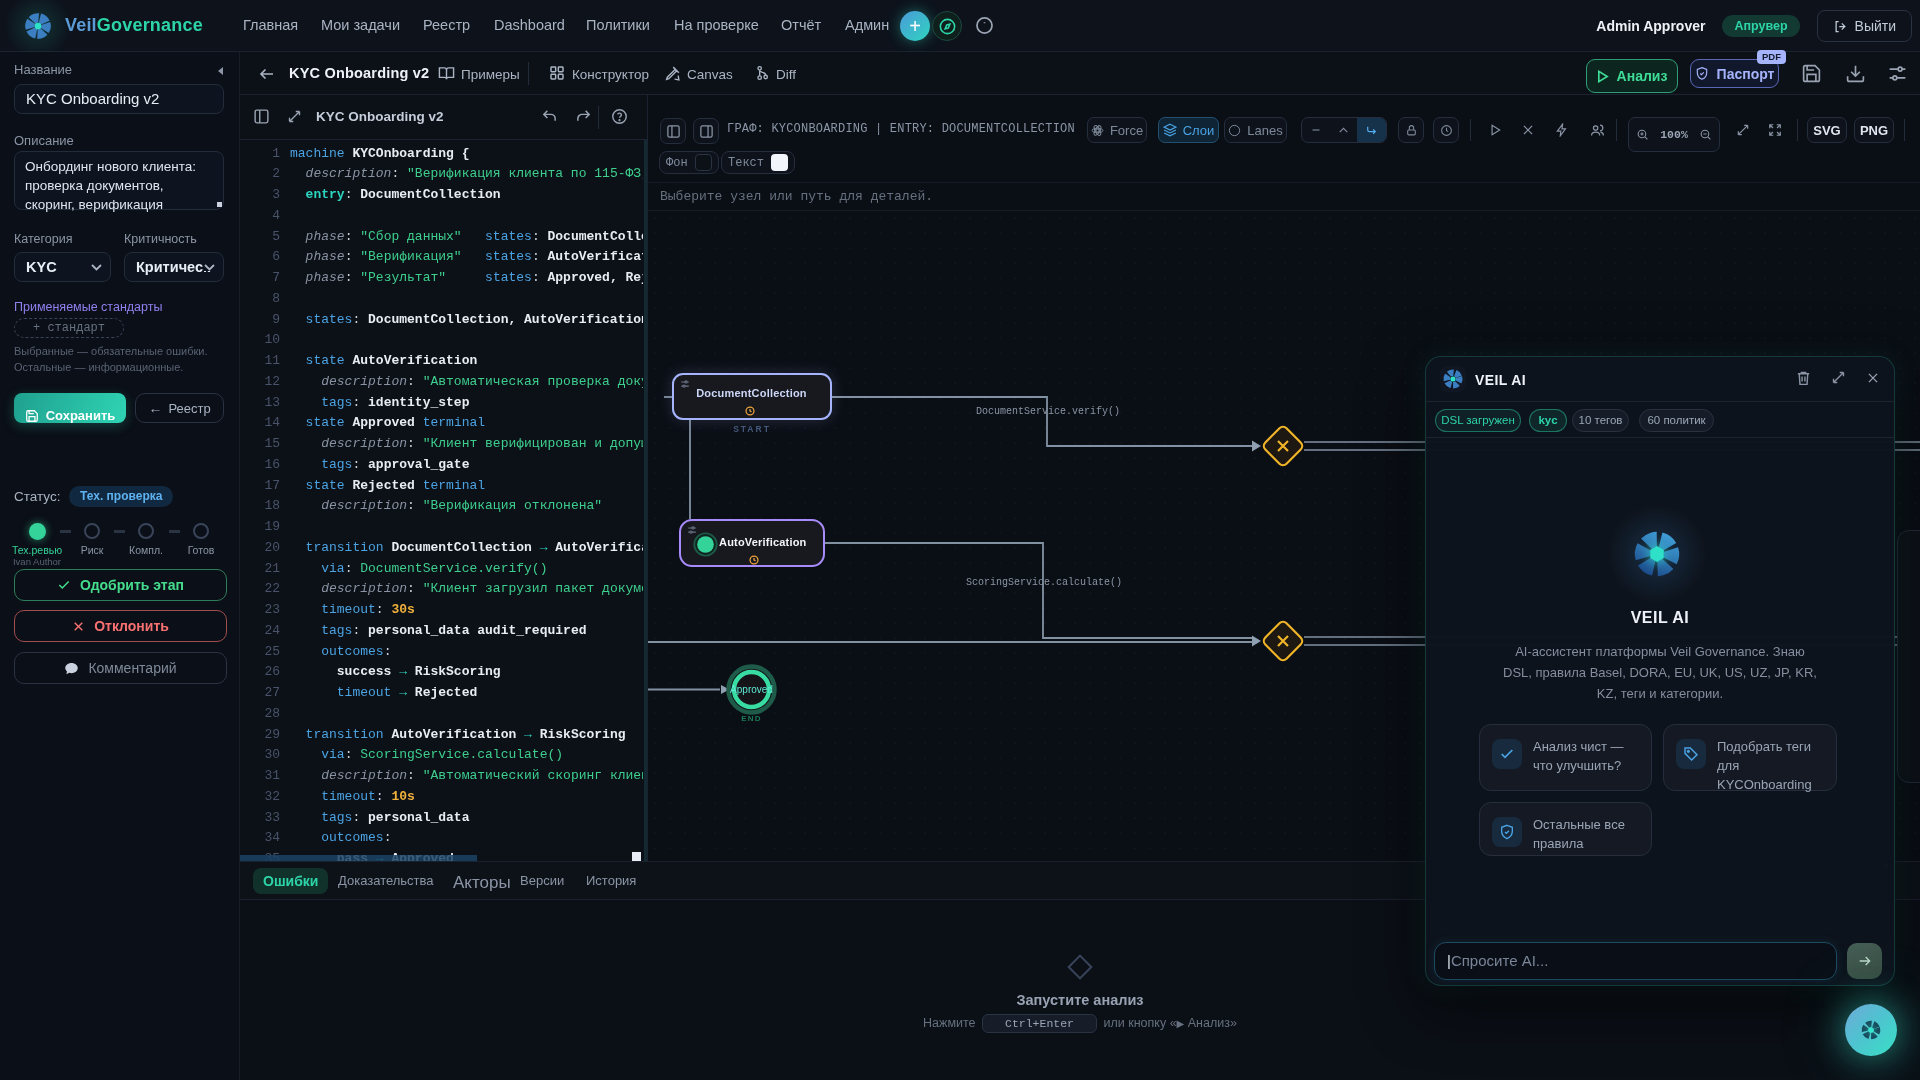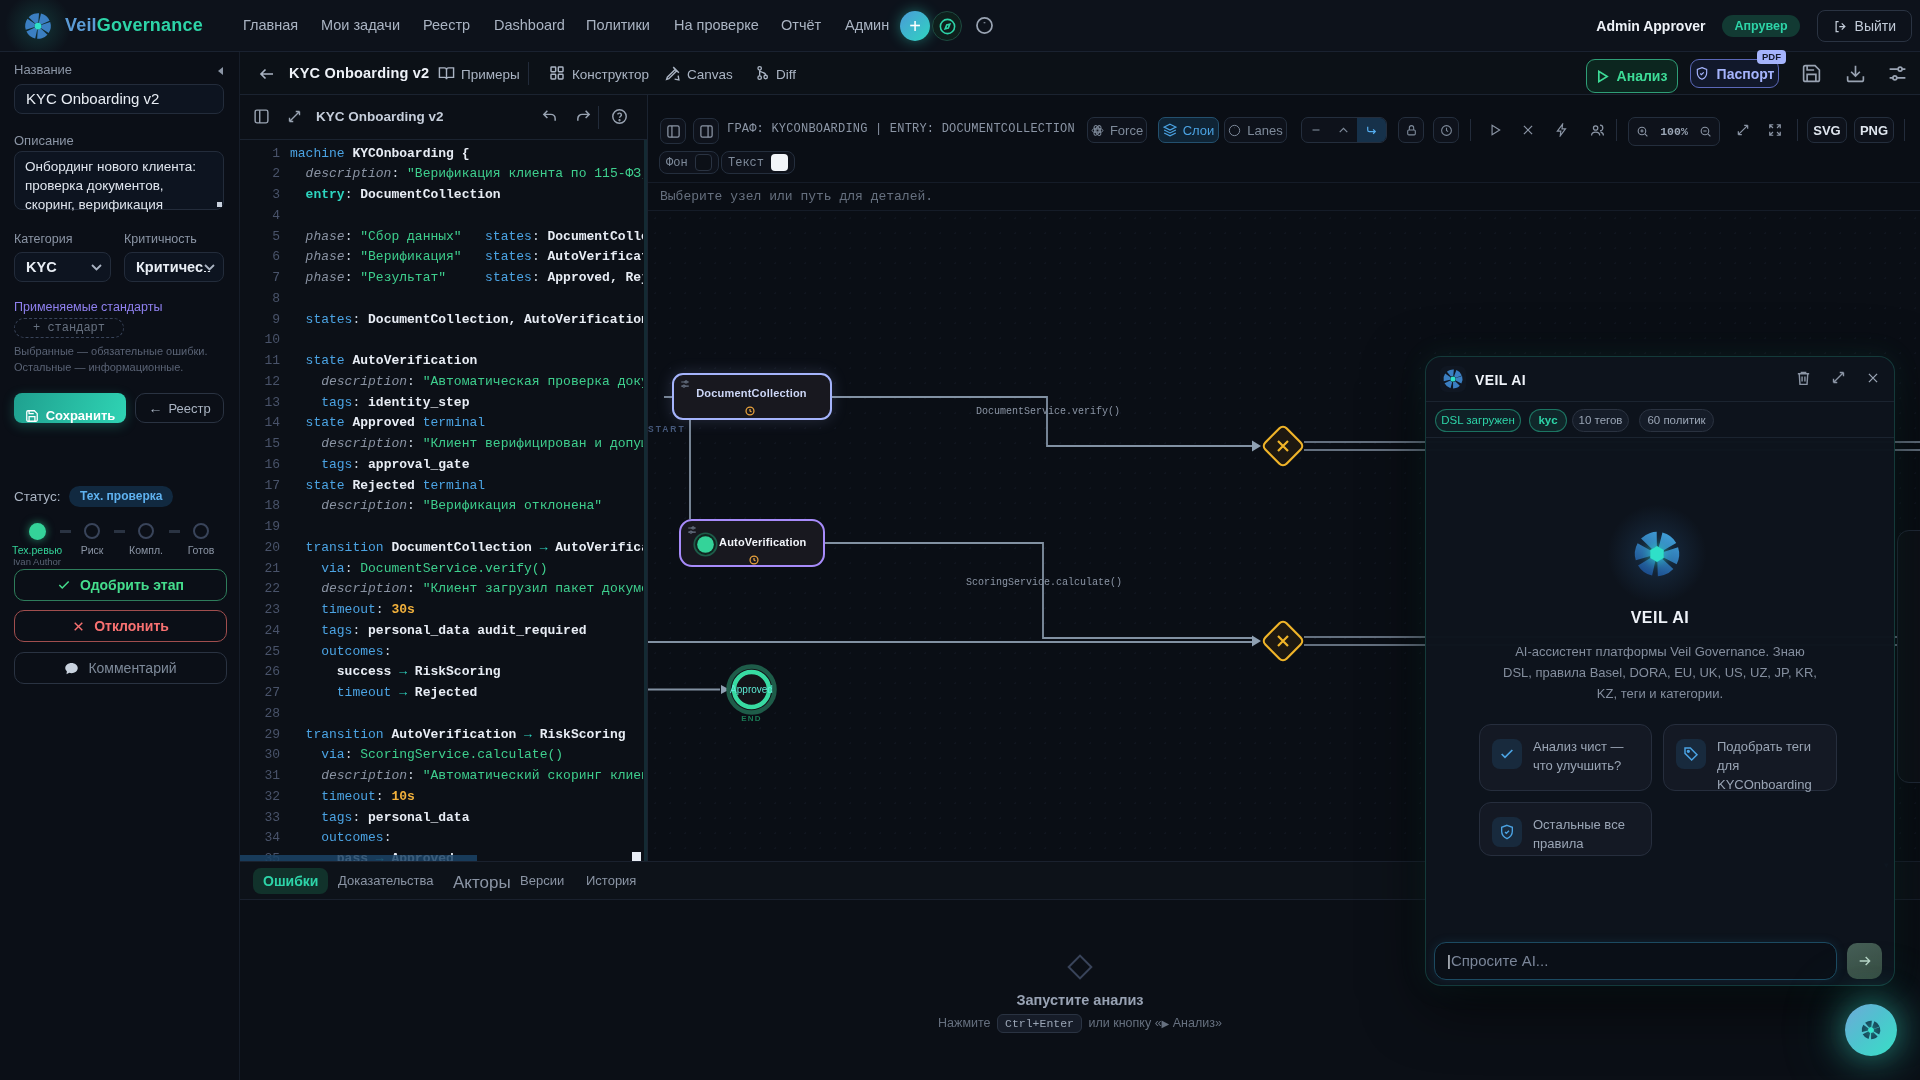--- a/index.html
+++ b/index.html
@@ -340,21 +340,21 @@
           <path d="M13 2L4 14h6l-1 8 9-12h-6z"></path>
         </svg>
       </div>
   <div class="cbtn abs" style="left:936px;top:8px;width:26px;border:none;background:none">
         <svg width="15" height="15" viewBox="0 0 24 24" fill="none" stroke="#8b95a5" stroke-width="2">
           <circle cx="9" cy="8" r="3.5"></circle>
           <path d="M2.5 20c0-3.5 3-5.5 6.5-5.5s6.5 2 6.5 5.5M16 3.5a3.5 3.5 0 010 9M21.5 20c0-3-1.8-4.8-4.5-5.4"></path>
         </svg>
       </div>
   <div class="abs" style="left:968px;top:10px;width:1px;height:22px;background:#232c3b"></div>
-  <div class="abs" style="left:980px;top:8px;width:92px;height:29px;border:1px solid #242e3d;border-radius:7px;background:rgba(16,21,31,.6);display:flex;align-items:center;justify-content:space-between;padding:0 7px">
+  <div class="abs" style="left:980px;top:8px;width:92px;height:35px;border:1px solid #242e3d;border-radius:7px;background:rgba(16,21,31,.6);display:flex;align-items:center;justify-content:space-between;padding:0 7px">
     <svg width="13" height="13" viewBox="0 0 24 24" fill="none" stroke="#8b95a5" stroke-width="2">
           <circle cx="11" cy="11" r="7"></circle>
           <path d="M16.5 16.5L21 21M11 8v6M8 11h6"></path>
         </svg>
     <span class="mono" style="color:#9aa5b5;font-size:11.5px;font-weight:bold">100%</span>
     <svg width="13" height="13" viewBox="0 0 24 24" fill="none" stroke="#8b95a5" stroke-width="2">
           <circle cx="11" cy="11" r="7"></circle>
           <path d="M16.5 16.5L21 21M8 11h6"></path>
         </svg>
   </div>
@@ -422,21 +422,21 @@
           <path d="M3 7h9M17 7h4M3 17h4M12 17h9"></path>
           <circle cx="14.5" cy="7" r="2.6"></circle>
           <circle cx="9.5" cy="17" r="2.6"></circle>
         </svg>
     <div class="abs" style="left:0;top:12px;width:155px;text-align:center;color:#ccd6f6;font-size:11px;font-weight:bold;letter-spacing:.2px">DocumentCollection</div>
     <svg class="abs" style="left:71px;top:31px" width="10" height="10" viewBox="0 0 24 24" fill="none" stroke="#e8a23d" stroke-width="3">
           <circle cx="12" cy="12" r="9.5"></circle>
           <path d="M12 7v5l3.5 2"></path>
         </svg>
   </div>
-  <div class="abs" style="left:0;top:315px;width:208px;text-align:left;color:#46597c;font-size:8.5px;font-weight:bold;letter-spacing:2px">START</div>
+  <div class="abs" style="left:0;top:315px;width:208px;text-align:center;color:#46597c;font-size:8.5px;font-weight:bold;letter-spacing:2px">START</div>
   <div class="abs" style="left:31px;top:410px;width:146px;height:48px;background:#18181f;border:2px solid #a78bfa;border-radius:13px">
     <svg class="abs" style="left:6px;top:4px" width="10" height="10" viewBox="0 0 24 24" fill="none" stroke="#6b7688" stroke-width="2.6">
           <path d="M3 7h9M17 7h4M3 17h4M12 17h9"></path>
           <circle cx="14.5" cy="7" r="2.6"></circle>
           <circle cx="9.5" cy="17" r="2.6"></circle>
         </svg>
     <svg class="abs" style="left:12px;top:11px" width="25" height="25" viewBox="0 0 30 30">
           <circle cx="15" cy="15" r="13.5" fill="#112520" stroke="#1d5c49" stroke-width="2"></circle>
           <circle cx="15" cy="15" r="10" fill="#34d399"></circle>
         </svg>
@@ -451,21 +451,21 @@
 <div id="bottom">
   <div class="abs" style="left:0;top:0;width:1680px;height:38px;background:#0d1219;border-bottom:1px solid #1a212e">
     <div class="abs" style="left:13px;top:6px;height:26px;background:#11322b;border-radius:8px;color:#2dd4a8;font-size:14px;font-weight:bold;line-height:26px;padding:0 10px">Ошибки</div>
     <div class="abs" style="left:98px;top:11px;color:#8b95a5;font-size:13px">Доказательства</div>
     <div class="abs" style="left:213px;top:11px;color:#8b95a5;font-size:17px">Акторы</div>
     <div class="abs" style="left:280px;top:11px;color:#8b95a5;font-size:13px">Версии</div>
     <div class="abs" style="left:346px;top:11px;color:#8b95a5;font-size:13px">История</div>
   </div>
   <div class="abs" style="left:831px;top:96px;width:18px;height:18px;border:2px solid #39445a;transform:rotate(45deg)"></div>
   <div class="abs" style="left:640px;top:130px;width:400px;text-align:center;color:#98a2b3;font-size:14.5px;font-weight:bold">Запустите анализ</div>
-  <div class="abs" style="left:590px;top:152px;width:500px;text-align:center;color:#66707f;font-size:12.5px">Нажмите <span class="mono" style="display:inline-block;background:#161c28;border:1px solid #2a3342;border-radius:6px;font-size:11.5px;padding:2px 7px;color:#9aa5b5;margin:0 3px">Ctrl+Enter</span> или кнопку «<span style="font-size:10px">▶</span> Анализ»</div>
+  <div class="abs" style="left:590px;top:152px;width:500px;text-align:center;color:#66707f;font-size:12.5px">Нажмите <span class="mono" style="display:inline-block;background:#161c28;border:1px solid #2a3342;border-radius:6px;font-size:11.5px;padding:2px 22px;color:#9aa5b5;margin:0 3px">Ctrl+Enter</span> или кнопку «<span style="font-size:10px">▶</span> Анализ»</div>
 </div>
 
 <div class="abs" style="left:1897px;top:530px;width:40px;height:253px;border:1px solid #232c3b;border-radius:12px;background:#0e1219;z-index:20"></div>
 <div class="abs" style="left:1884px;top:860px;color:#4ba3e3;font-size:9px;z-index:20">▾</div>
 
 <div id="ai">
   <svg class="abs" style="left:14px;top:9px" width="26" height="26" viewBox="0 0 24 24">
     <rect x="0" y="0" width="24" height="24" rx="6" fill="#101722"></rect>
     <circle cx="12" cy="12" r="5.8" fill="none" stroke="#3b7fc2" stroke-width="6" stroke-dasharray="4.6 1.5" transform="rotate(-18 12 12)"></circle>
     <circle cx="12" cy="12" r="2.4" fill="#2fe0c8"></circle>

